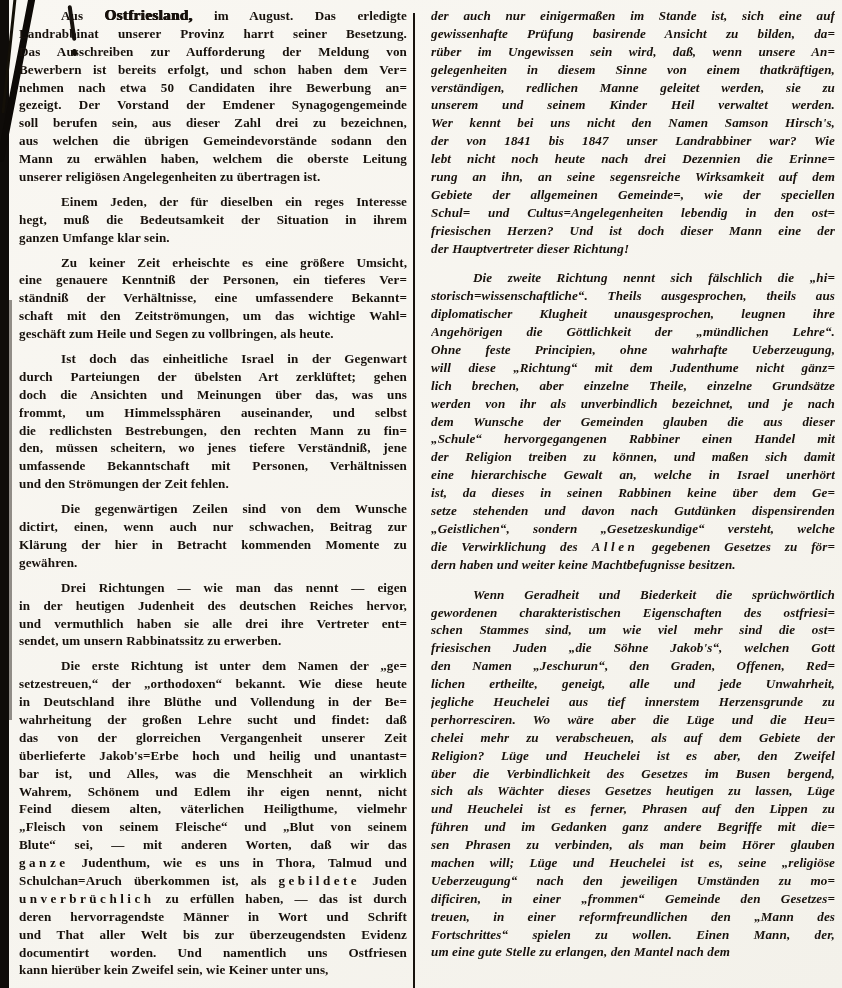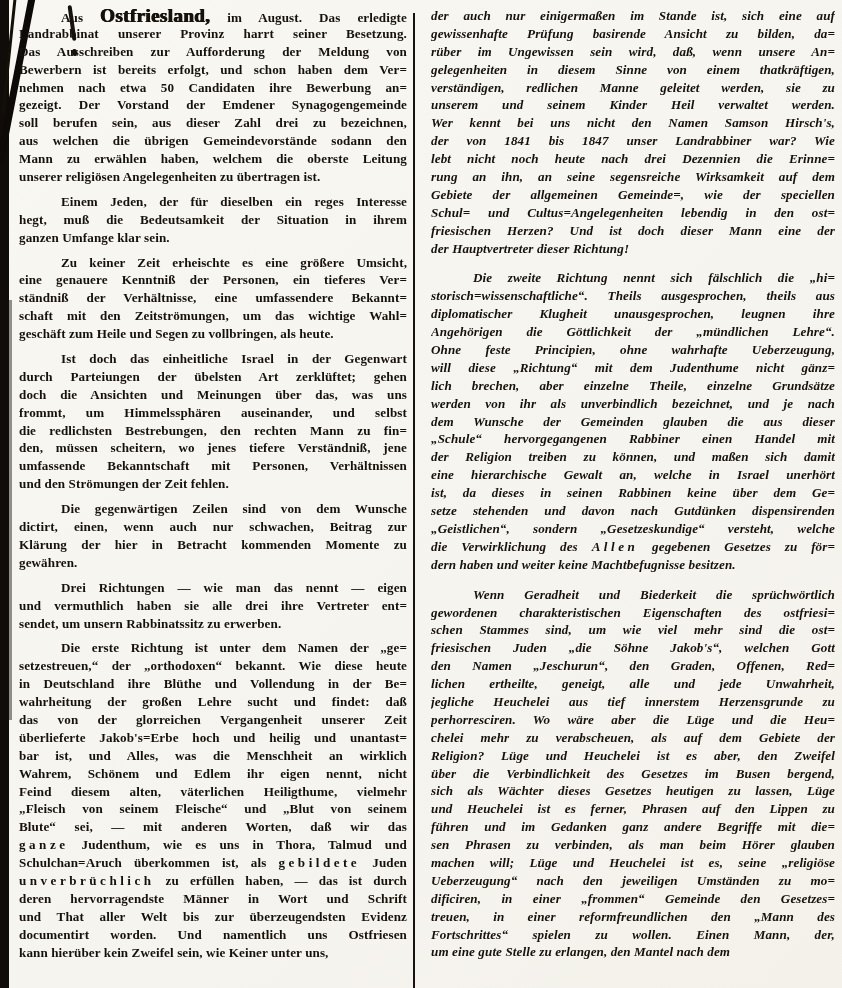--- a/index.html
+++ b/index.html
@@ -58,21 +58,21 @@
     text-align:justify;
     text-align-last:justify;
     -moz-text-align-last:justify;
   }
   .line.last {
     text-align-last:left;
     -moz-text-align-last:left;
   }
   .line.first { text-indent:42px; }
   .em-bold {
-    font-size:19px;
+    font-size:15px;
     letter-spacing:0.4px;
     text-shadow:0.7px 0 currentColor, -0.3px 0 currentColor;
   }
   .em-spaced { letter-spacing:3.5px;margin-top:47px; }
 </style>
 </head>
 <body>
 
 <div class="page">
   <div class="scan-band"></div>
@@ -116,20 +116,21 @@
         <div class="line last">und den Strömungen der Zeit fehlen.</div>
       </div>
       <div class="para">
         <div class="line first">Die gegenwärtigen Zeilen sind von dem Wunsche</div>
         <div class="line">dictirt, einen, wenn auch nur schwachen, Beitrag zur</div>
         <div class="line">Klärung der hier in Betracht kommenden Momente zu</div>
         <div class="line last">gewähren.</div>
       </div>
       <div class="para">
         <div class="line first">Drei Richtungen — wie man das nennt — eigen</div>
+        <div class="line">in der heutigen Judenheit des deutschen Reiches hervor,</div>
         <div class="line">und vermuthlich haben sie alle drei ihre Vertreter ent=</div>
         <div class="line last">sendet, um unsern Rabbinatssitz zu erwerben.</div>
       </div>
       <div class="para">
         <div class="line first">Die erste Richtung ist unter dem Namen der „ge=</div>
         <div class="line">setzestreuen,“ der „orthodoxen“ bekannt.  Wie diese heute</div>
         <div class="line">in Deutschland ihre Blüthe und Vollendung in der Be=</div>
         <div class="line">wahrheitung der großen Lehre sucht und findet: daß</div>
         <div class="line">das von der glorreichen Vergangenheit unserer Zeit</div>
         <div class="line">überlieferte Jakob's=Erbe hoch und heilig und unantast=</div>

